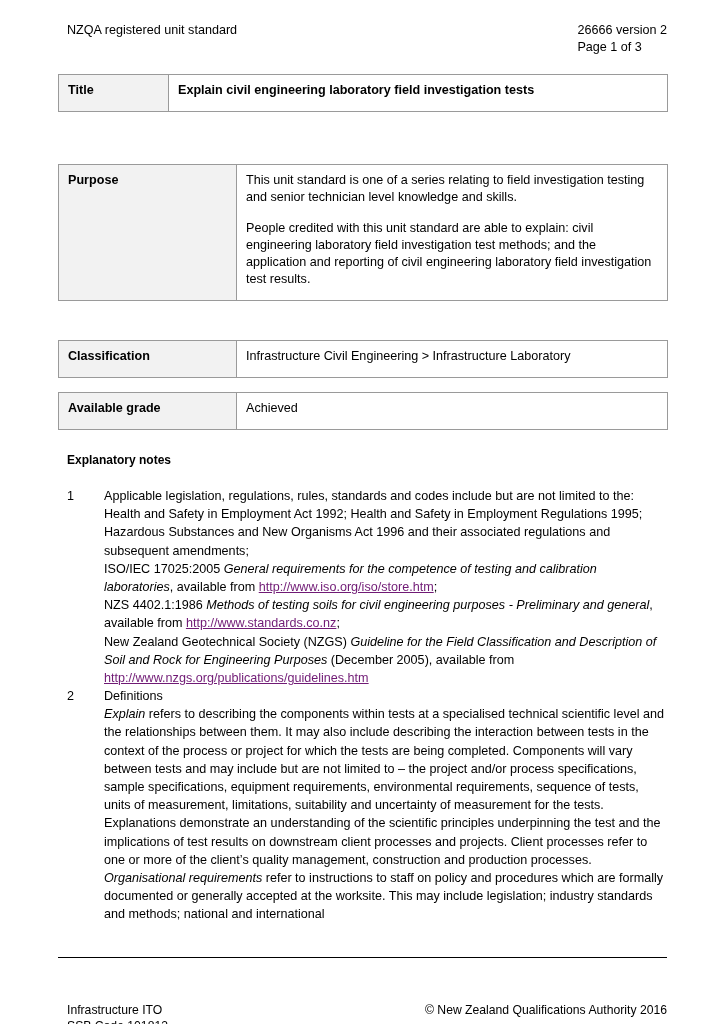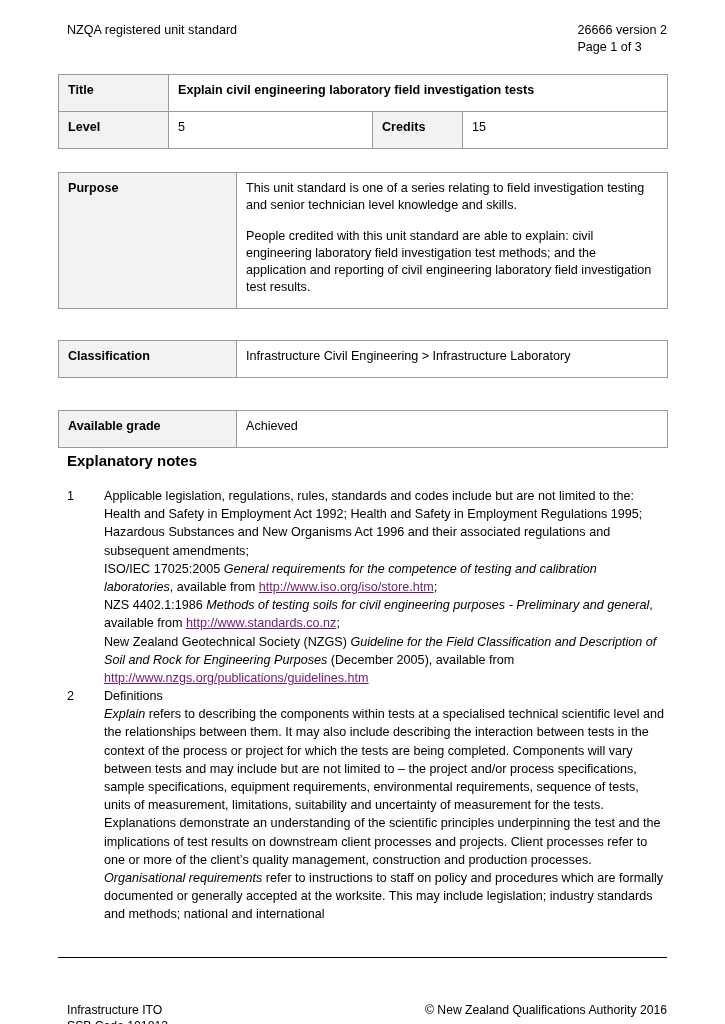--- a/index.html
+++ b/index.html
@@ -62,29 +62,29 @@
     background: #ffffff;
   }
   .tbl td.val.bold {
     font-weight: bold;
   }
   .p-gap {
     height: 14px;
   }
 
   #title-table { top: 74px; }
-  #purpose-table { top: 172px; }
+  #purpose-table { top: 164px; }
   #classification-table { top: 340px; }
-  #grade-table { top: 410px; }
+  #grade-table { top: 392px; }
 
   
   .section-heading {
     position: absolute;
     left: 67px;
-    font-size: 15px;
+    font-size: 12px;
     font-weight: bold;
     line-height: 17px;
   }
   #explanatory-heading { top: 452px; }
 
   .note {
     position: absolute;
     left: 67px;
     width: 600px;
     font-size: 12.6px;
@@ -149,26 +149,20 @@
       <col style="width:110px">
       <col style="width:204px">
       <col style="width:90px">
       <col style="width:205px">
     </colgroup>
     <tbody>
       <tr>
         <td class="lbl">Title</td>
         <td class="val bold" colspan="3">Explain civil engineering laboratory field investigation tests</td>
       </tr>
-      <tr>
-        <td class="lbl">Level</td>
-        <td class="val">5</td>
-        <td class="lbl">Credits</td>
-        <td class="val">15</td>
-      </tr>
     </tbody>
   </table>
 
   <table class="tbl" id="purpose-table">
     <colgroup>
       <col style="width:178px">
       <col style="width:431px">
     </colgroup>
     <tbody>
       <tr>

